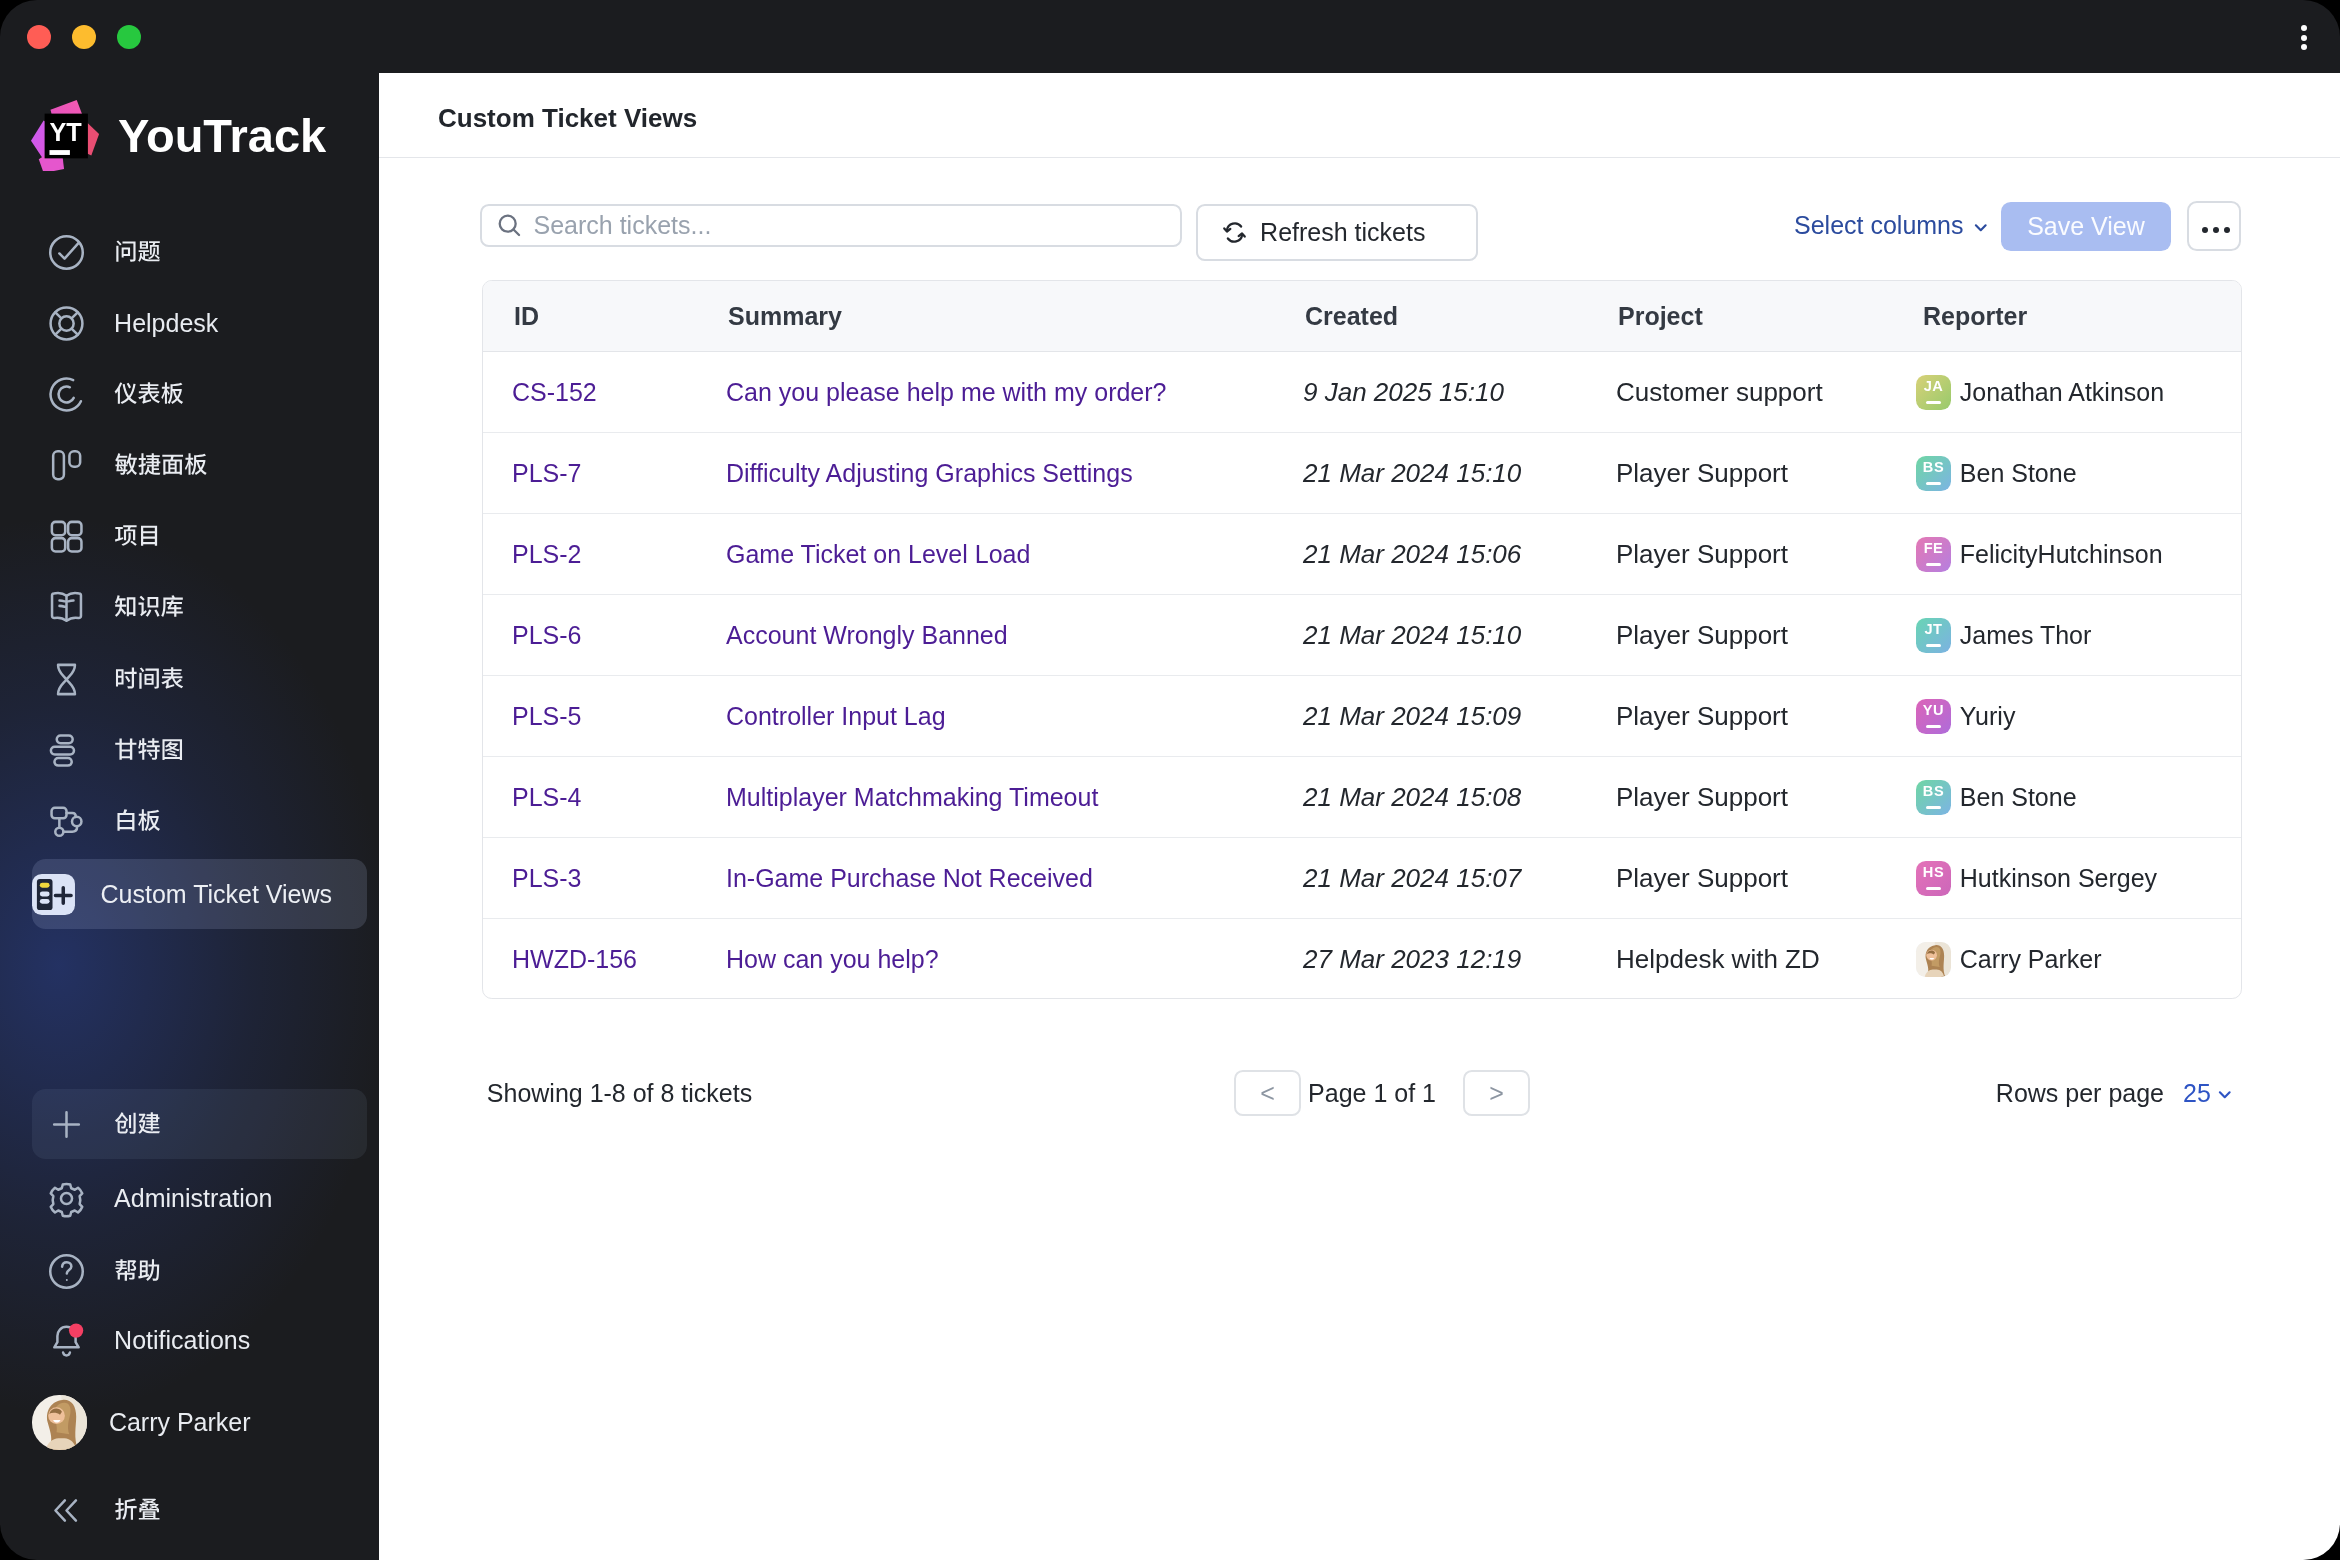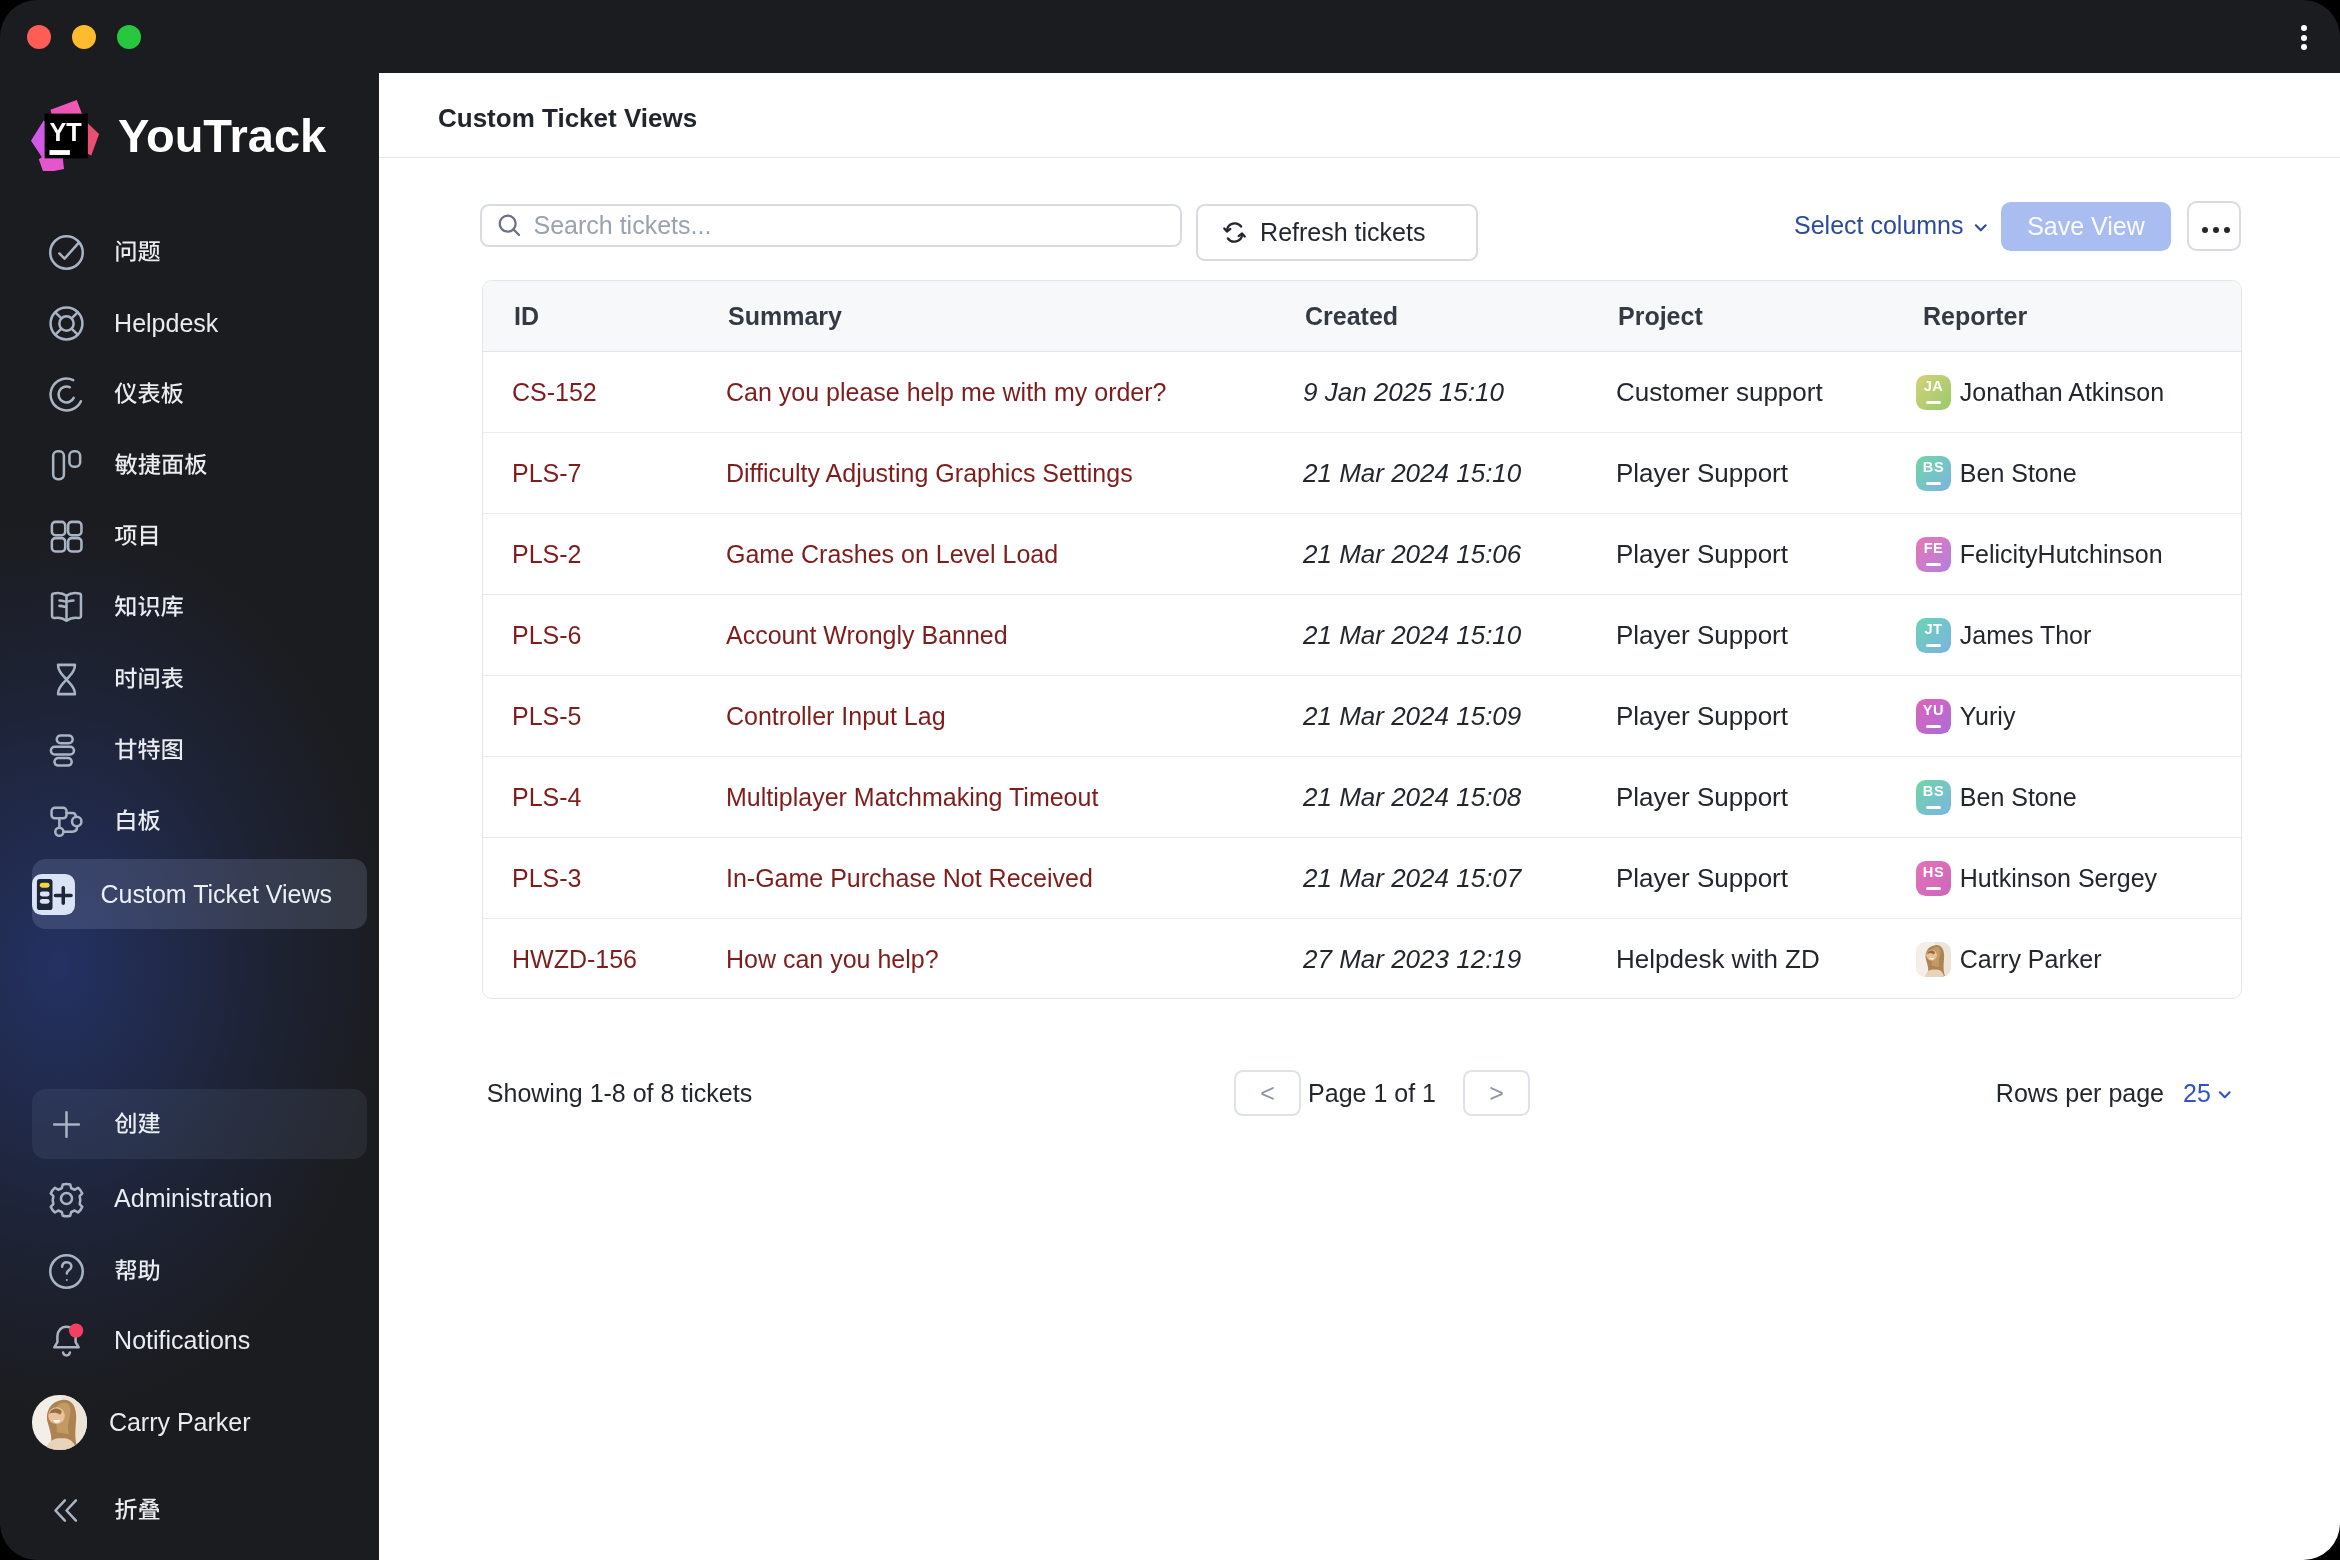--- a/index.html
+++ b/index.html
@@ -53,21 +53,21 @@
 
 
 .tbl { position:absolute; left:103px; top:207px; width:1760px; height:719px;
   border:1px solid #e3e5e9; border-radius:9.8px; overflow:hidden; }
 .th { height:71px; background:#f7f8fa; border-bottom:1px solid #e3e5e9; position:relative; }
 .th div { position:absolute; top:0; height:71px; display:flex; align-items:center;
   font-weight:bold; font-size:25px; color:#343a43; }
 .tr { height:81px; position:relative; border-bottom:1px solid #e9ebee; }
 .tr:last-child { border-bottom:none; }
 .tr > div { position:absolute; top:0; height:80px; display:flex; align-items:center; font-size:25px; }
-.tr a { color:#7f1d1d; }
+.tr a { color:#4c1d95; }
 .c1 { left:29px; } .c2 { left:243px; } .c3 { left:820px; color:#23272d; font-size:26px;font-style:italic; }
 .c4 { left:1133px; color:#23272d; font-size:26px; } .c5 { left:1433px; }
 .th .h1 { left:31px; } .th .h2 { left:245px; } .th .h3 { left:822px; }
 .th .h4 { left:1135px; } .th .h5 { left:1440px; }
 .tr .c3, .tr .c4 { font-size:26px; }
 .av { width:35px; height:35px; border-radius:9.8px; position:relative; flex:0 0 auto; }
 .av span { position:absolute; left:0; right:0; top:3.9px; text-align:center; color:#fff;
   font-size:14.6px; font-weight:bold; letter-spacing:0.5px; }
 .av i { position:absolute; left:9.8px; right:9.8px; bottom:5.9px; height:2.9px; background:#fff; border-radius:2px; }
 .av.avp { overflow:hidden; background:#eee; }
@@ -426,21 +426,21 @@
               <i></i>
             </div>
             <span class="nm">Ben Stone</span>
           </div>
         </div>
 <div class="tr">
           <div class="c1">
             <a>PLS-2</a>
           </div>
           <div class="c2">
-            <a>Game Crashes on Level Load</a>
+            <a>Game Ticket on Level Load</a>
           </div>
           <div class="c3">21 Mar 2024 15:06</div>
           <div class="c4">Player Support</div>
           <div class="c5">
             <div class="av" style="background:linear-gradient(135deg,#e478b4,#b57fe0)">
               <span>FE</span>
               <i></i>
             </div>
             <span class="nm">FelicityHutchinson</span>
           </div>

